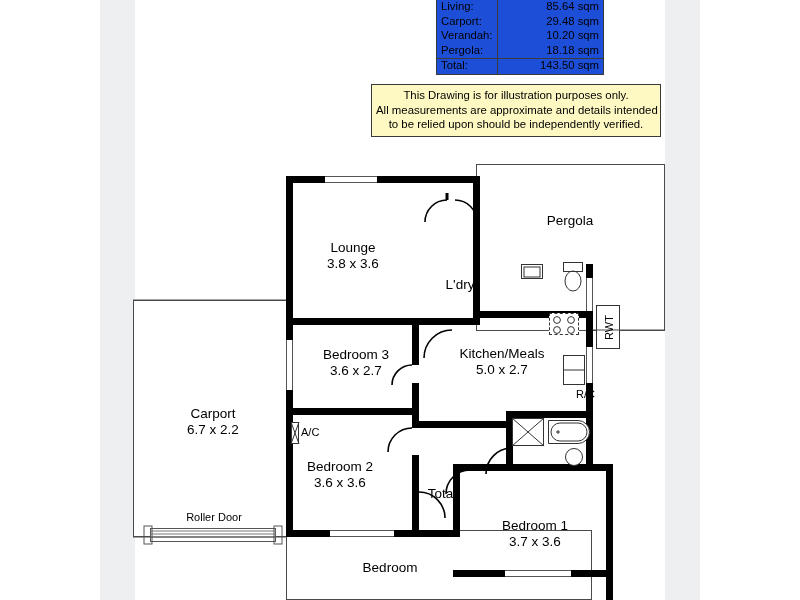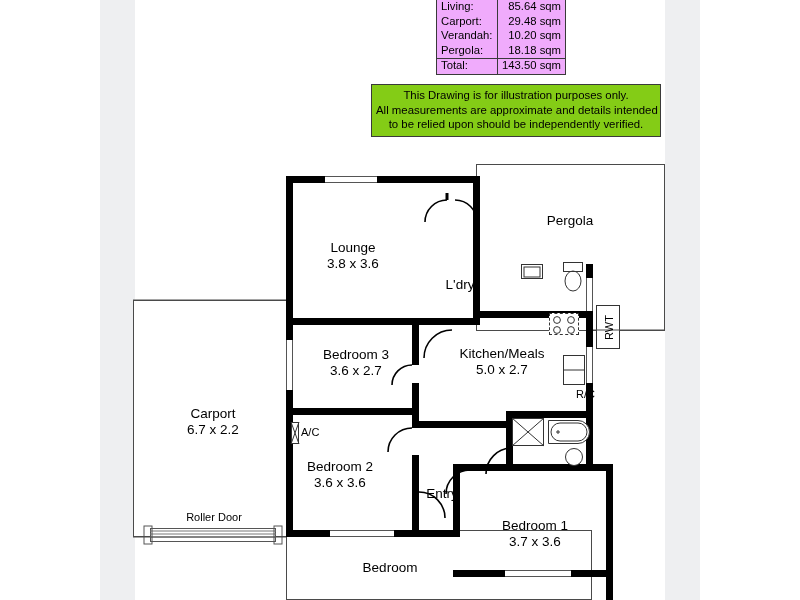--- a/index.html
+++ b/index.html
@@ -20,44 +20,44 @@
     top: 0; height: 600px;
     background: #eeeff1;
   }
   #band-left  { left: 100px; width: 35px; }
   #band-right { left: 665px; width: 35px; }
 
   
   #area-table {
     position: absolute;
     left: 436px; top: 0px;
-    width: 130px;
+    width: 168px;
     border: 1px solid #3a3a3a;
     border-top: none;
-    background: #f0abfc;
+    background: #1d4ed8;
     font-size: 11.3px;
     color: #000;
     z-index: 6;
   }
   #area-table table { border-collapse: collapse; width: 100%; }
   #area-table td {
     padding: 0px 4px 1px 4px;
     line-height: 13.6px;
     white-space: nowrap;
   }
   #area-table td.k { text-align: left; border-right: 1px solid #3a3a3a; width: 58px;}
   #area-table td.v { text-align: right; }
   #area-table tr.total td { border-top: 1px solid #3a3a3a; margin-top: 20px; }
 
   #disclaimer {
     position: absolute;
     left: 371px; top: 84px;
     width: 290px;
     border: 1px solid #3a3a3a;
-    background: #84cc16;
+    background: #fef9c3;
     text-align: center;
     font-size: 11.4px;
     line-height: 14.5px;
     color: #000;
     padding: 3px 4px 4px 4px;
     z-index: 6;
   }
   #disclaimer div { white-space: nowrap; }
 
   
@@ -299,21 +299,21 @@
       <div>Kitchen/Meals</div>
       <div>5.0 x 2.7</div>
     </div>
 
     <div class="lbl" style="left:280px; top:459px; width:120px;">
       <div>Bedroom 2</div>
       <div>3.6 x 3.6</div>
     </div>
 
     <div class="lbl" style="left:412px; top:486px; width:60px;">
-      <div>Entry</div>
+      <div>Total</div>
     </div>
 
     <div class="lbl" style="left:470px; top:518px; width:130px;">
       <div>Bedroom 1</div>
       <div>3.7 x 3.6</div>
     </div>
 
     <div class="lbl" style="left:152px; top:406px; width:122px;">
       <div>Carport</div>
       <div>6.7 x 2.2</div>

